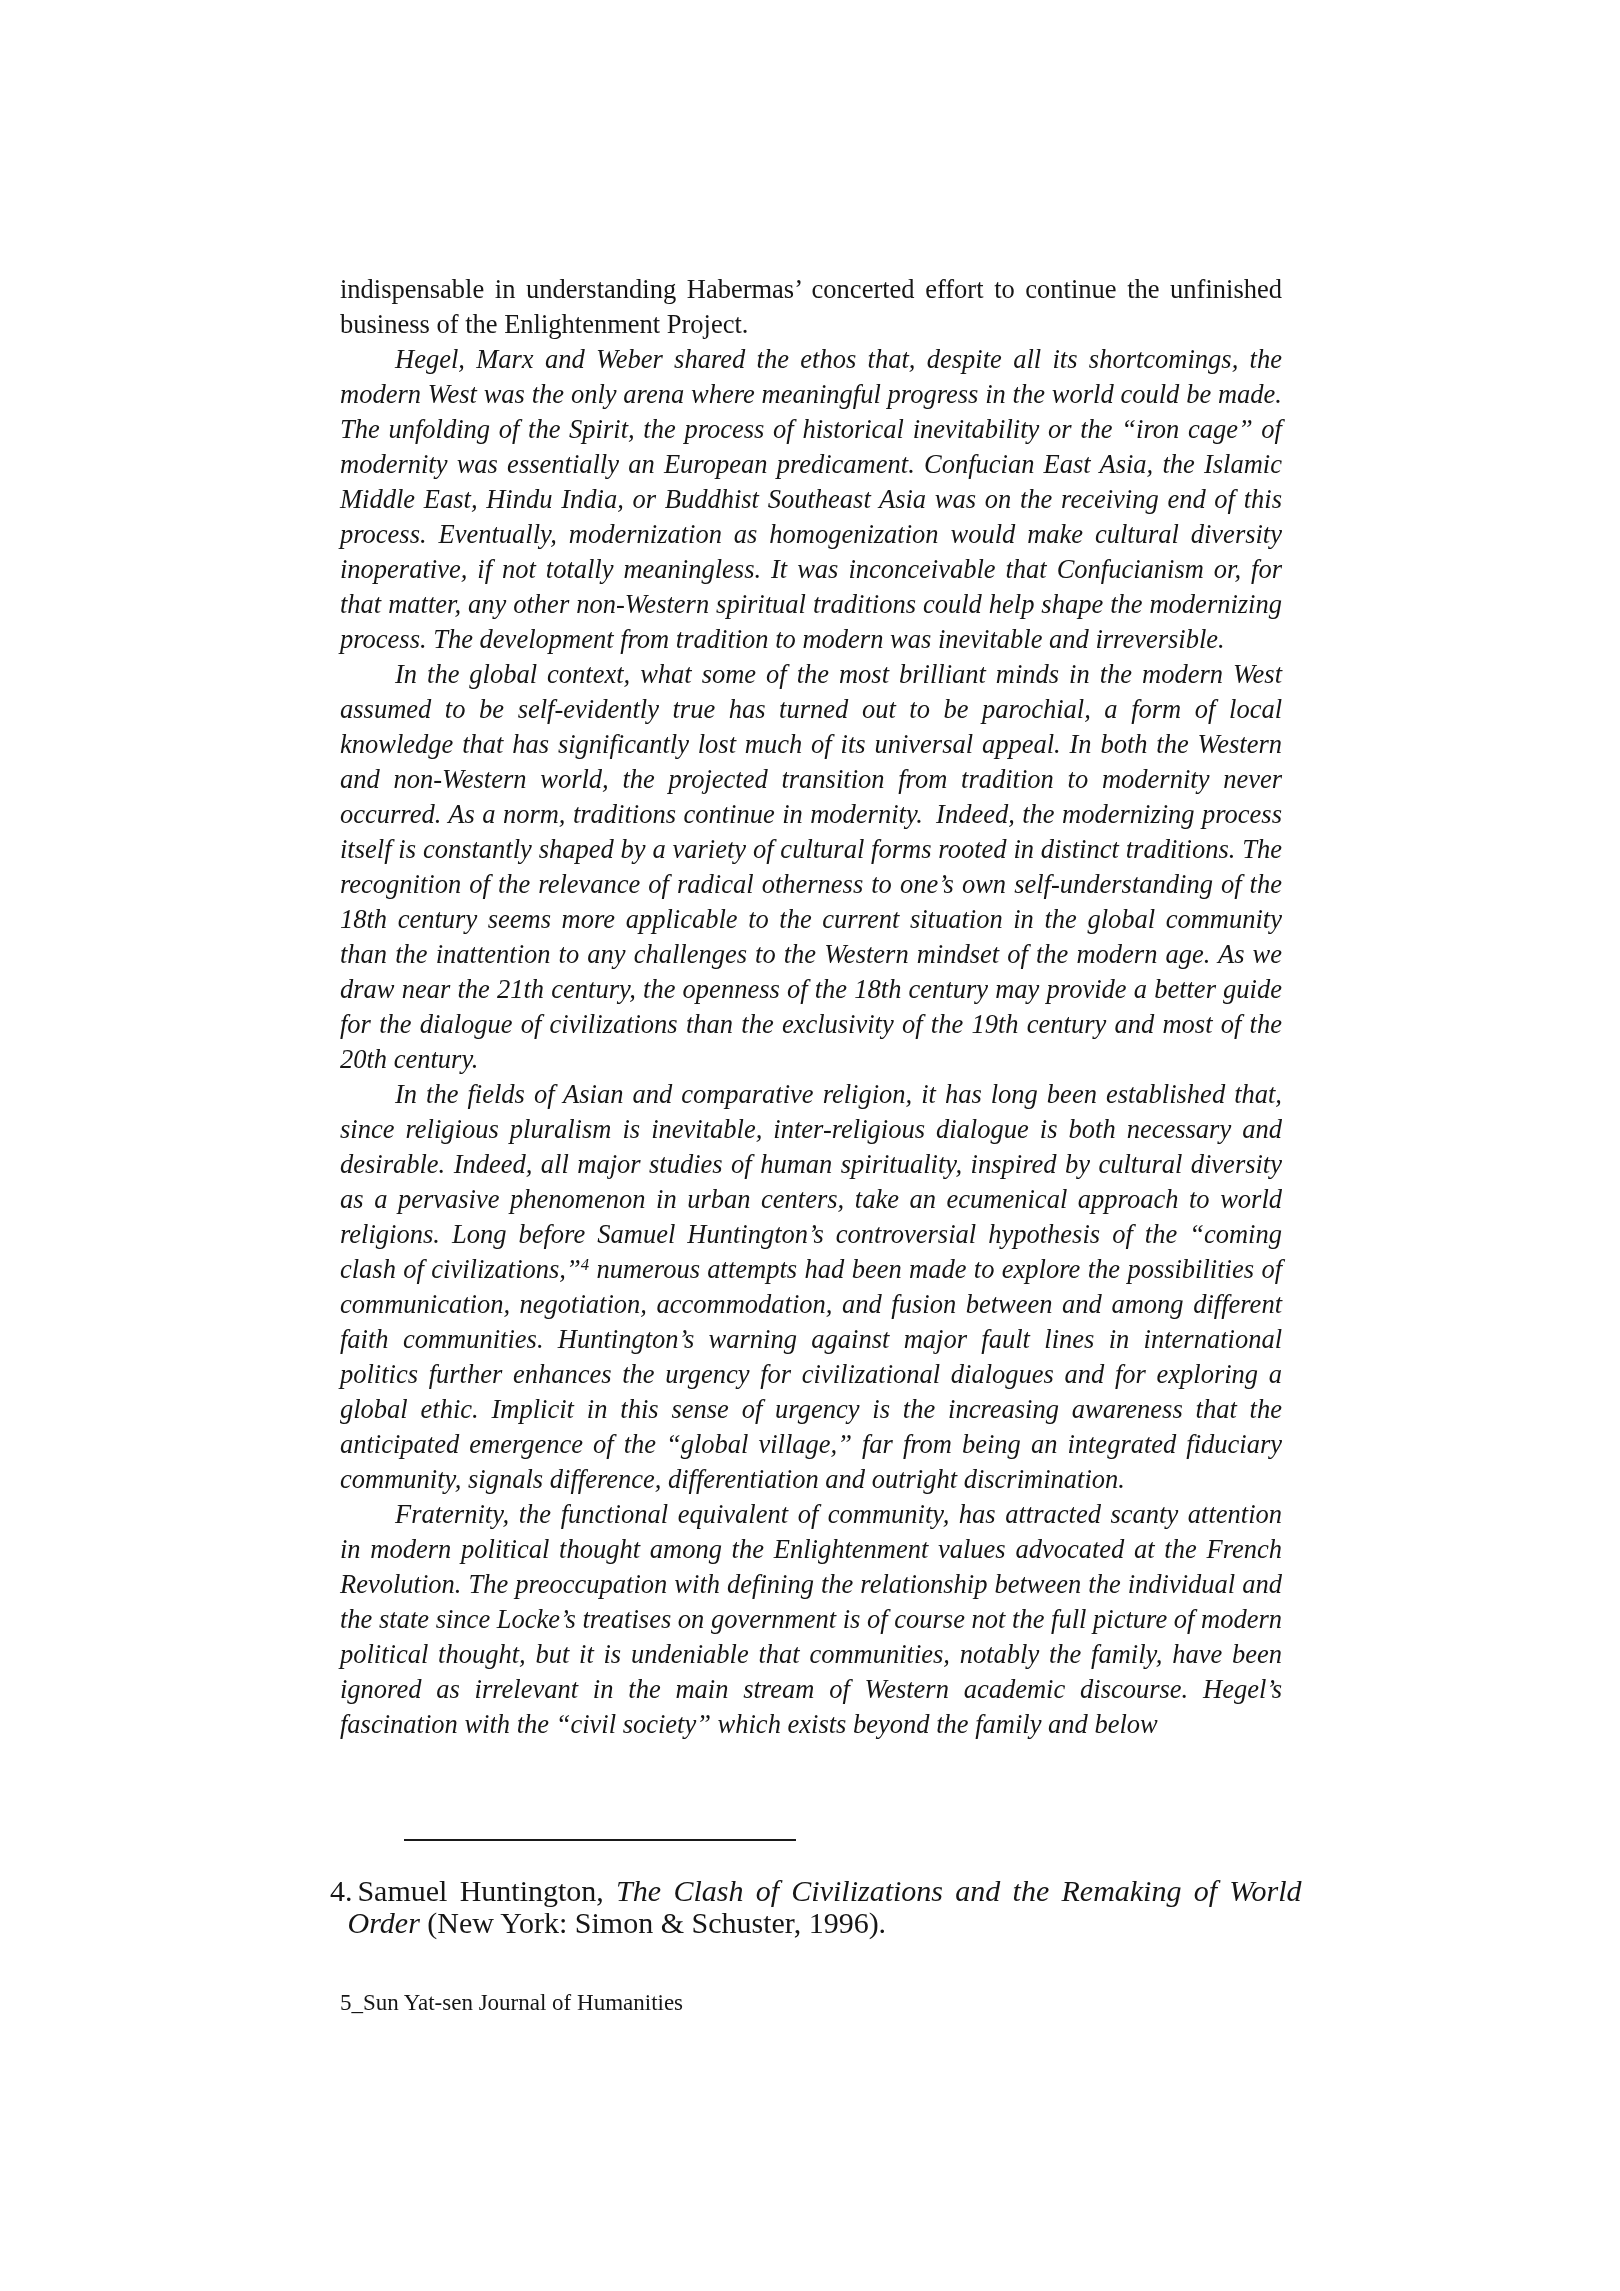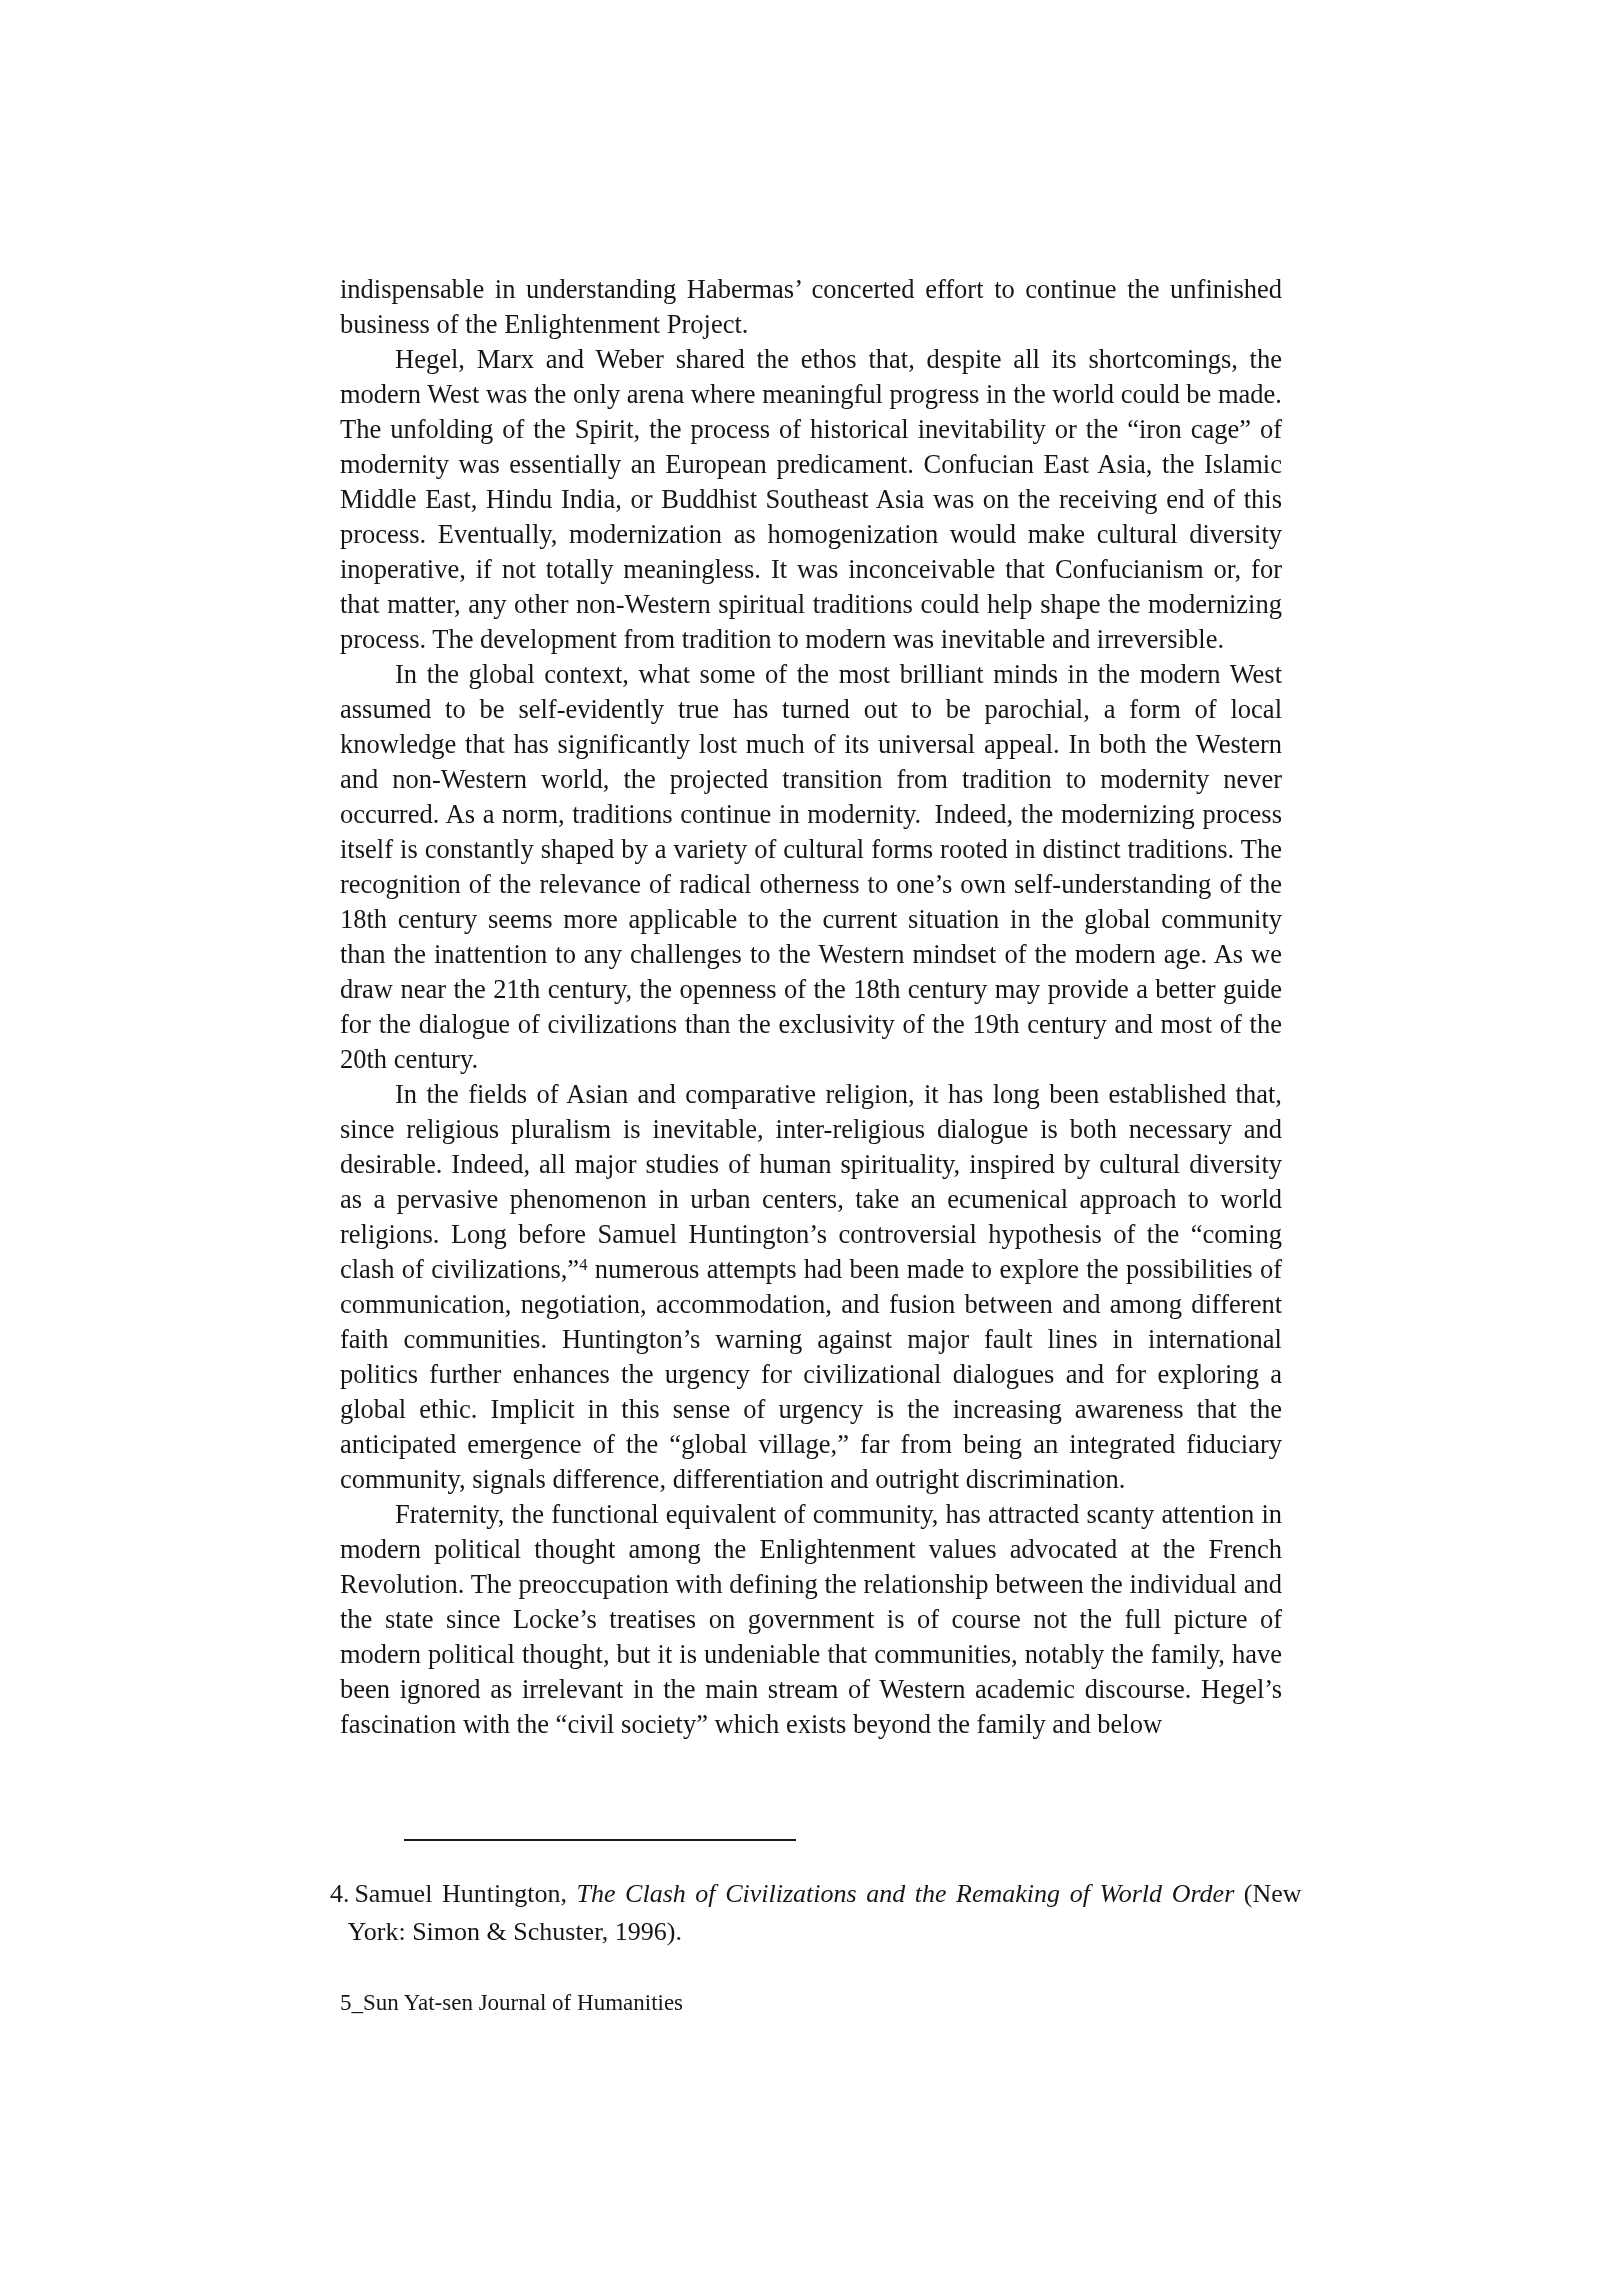--- a/index.html
+++ b/index.html
@@ -19,43 +19,43 @@
   .text-block {
     position: absolute;
     left: 340px;
     top: 272px;
     width: 942px;
     font-size: 26.5px;
     line-height: 35px;
     text-align: justify;
   }
   .para { margin: 0; }
-  .para.indented { text-indent: 55px; }
+  .para.indented { text-indent: 55px; font-style: italic; }
   sup.fn-ref {
     font-size: 16.7px;
     line-height: 0;
     vertical-align: baseline;
     position: relative;
     top: -0.5em;
   }
   .footnote-rule {
     position: absolute;
     left: 404px;
     top: 1839px;
     width: 392px;
     height: 2px;
     background: #1a1a1a;
   }
   .footnote {
     position: absolute;
     left: 330px;
     top: 1875px;
     width: 954px;
-    font-size: 26px;
-    line-height: 38px;
+    font-size: 30px;
+    line-height: 32px;
     text-align: justify;
     padding-left: 17.6px;
     text-indent: -17.6px;
   }
   .fn-num { margin-right: 4.9px; }
   .italic { font-style: italic; }
   .page-footer {
     position: absolute;
     left: 340px;
     top: 1987px;

